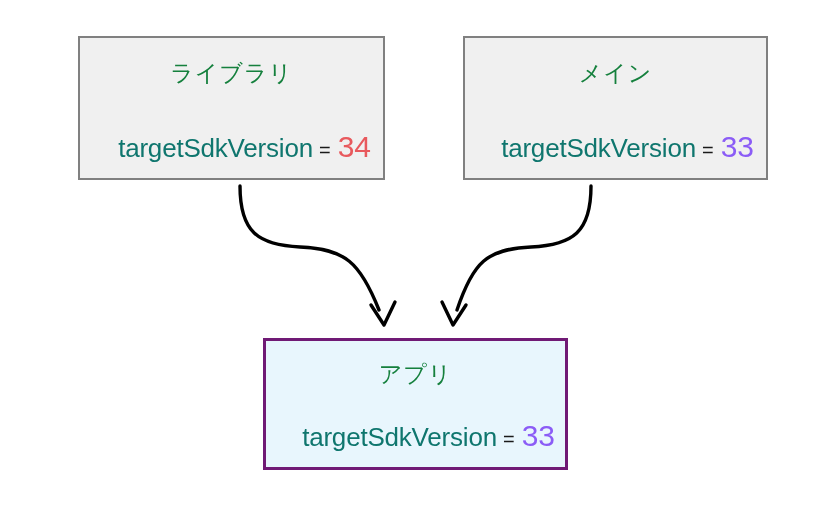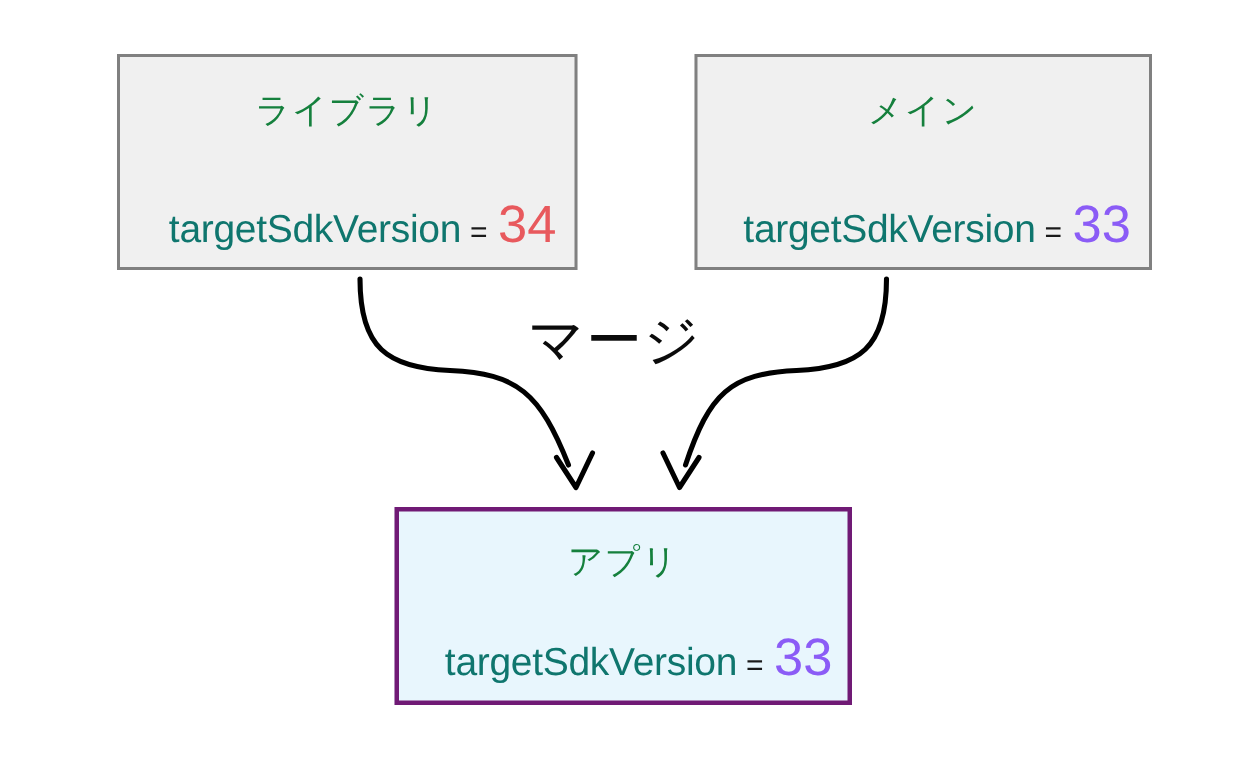--- a/index.html
+++ b/index.html
@@ -55,21 +55,21 @@
     color: #0f766e;
     letter-spacing: -0.2px;
   }
   .prop-eq {
     font-size: 20px;
     line-height: 1;
     color: #1a1a1a;
     margin: 0 7px 0 6px;
   }
   .prop-val {
-    font-size: 35px;
+    font-size: 30px;
     line-height: 1;
     font-weight: 400;
   }
   .prop-val.red  { color: #e8595d; }
   .prop-val.blue { color: #8b5cf6; }
 
   
   #box-library {
     left: 78px;  top: 36px;
     width: 307px; height: 144px;
@@ -138,21 +138,20 @@
 
   <svg id="arrows" viewBox="0 0 826 514">
 
     <path d="M 240,186 C 240,232 258,245 300,247 C 345,249 360,262 379,310" fill="none" stroke="#000000" stroke-width="3.4" stroke-linecap="round"></path>
     <path d="M 371,305 L 384,325 L 395,302" fill="none" stroke="#000000" stroke-width="3.4" stroke-linecap="round" stroke-linejoin="round"></path>
 
     <path d="M 591,186 C 591,232 573,245 531,247 C 487,249 473,262 457,310" fill="none" stroke="#000000" stroke-width="3.4" stroke-linecap="round"></path>
     <path d="M 442,302 L 453,325 L 466,305" fill="none" stroke="#000000" stroke-width="3.4" stroke-linecap="round" stroke-linejoin="round"></path>
   </svg>
 
-  <div id="merge-label">マージ</div>
 
   <div class="box blue" id="box-app">
     <div class="box-title">アプリ</div>
     <div class="box-prop">
       <span class="prop-key">targetSdkVersion</span>
       <span class="prop-eq">=</span>
       <span class="prop-val blue">33</span>
     </div>
   </div>
 

